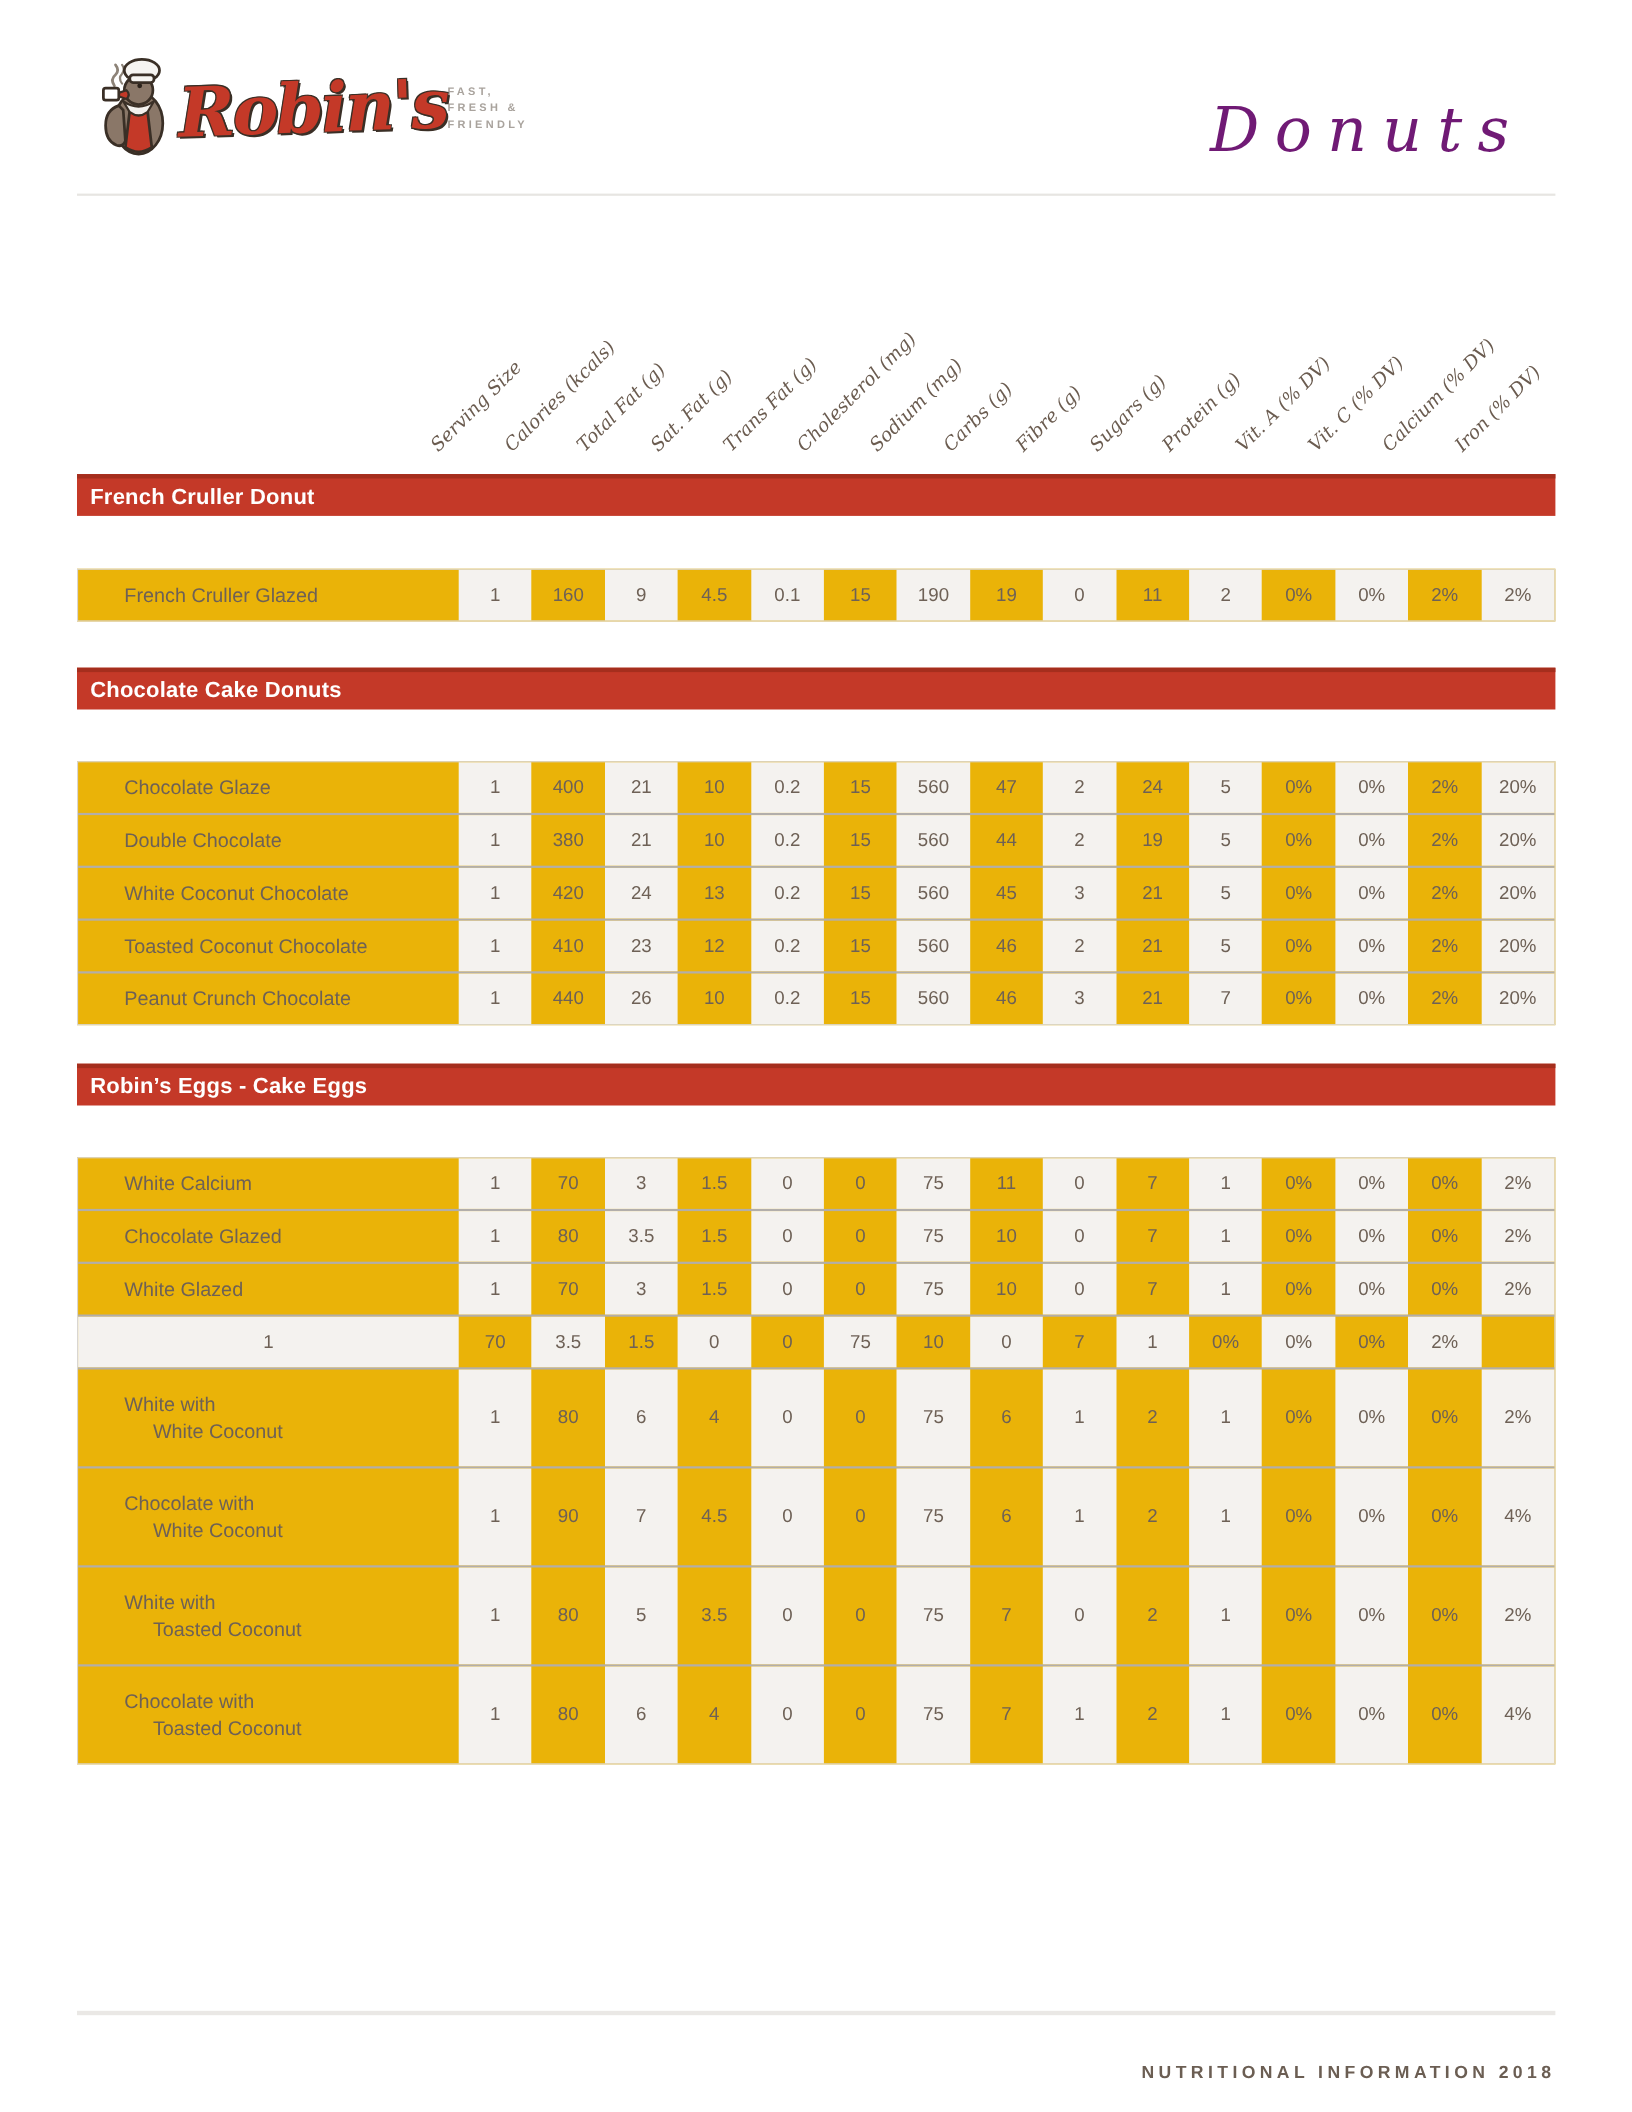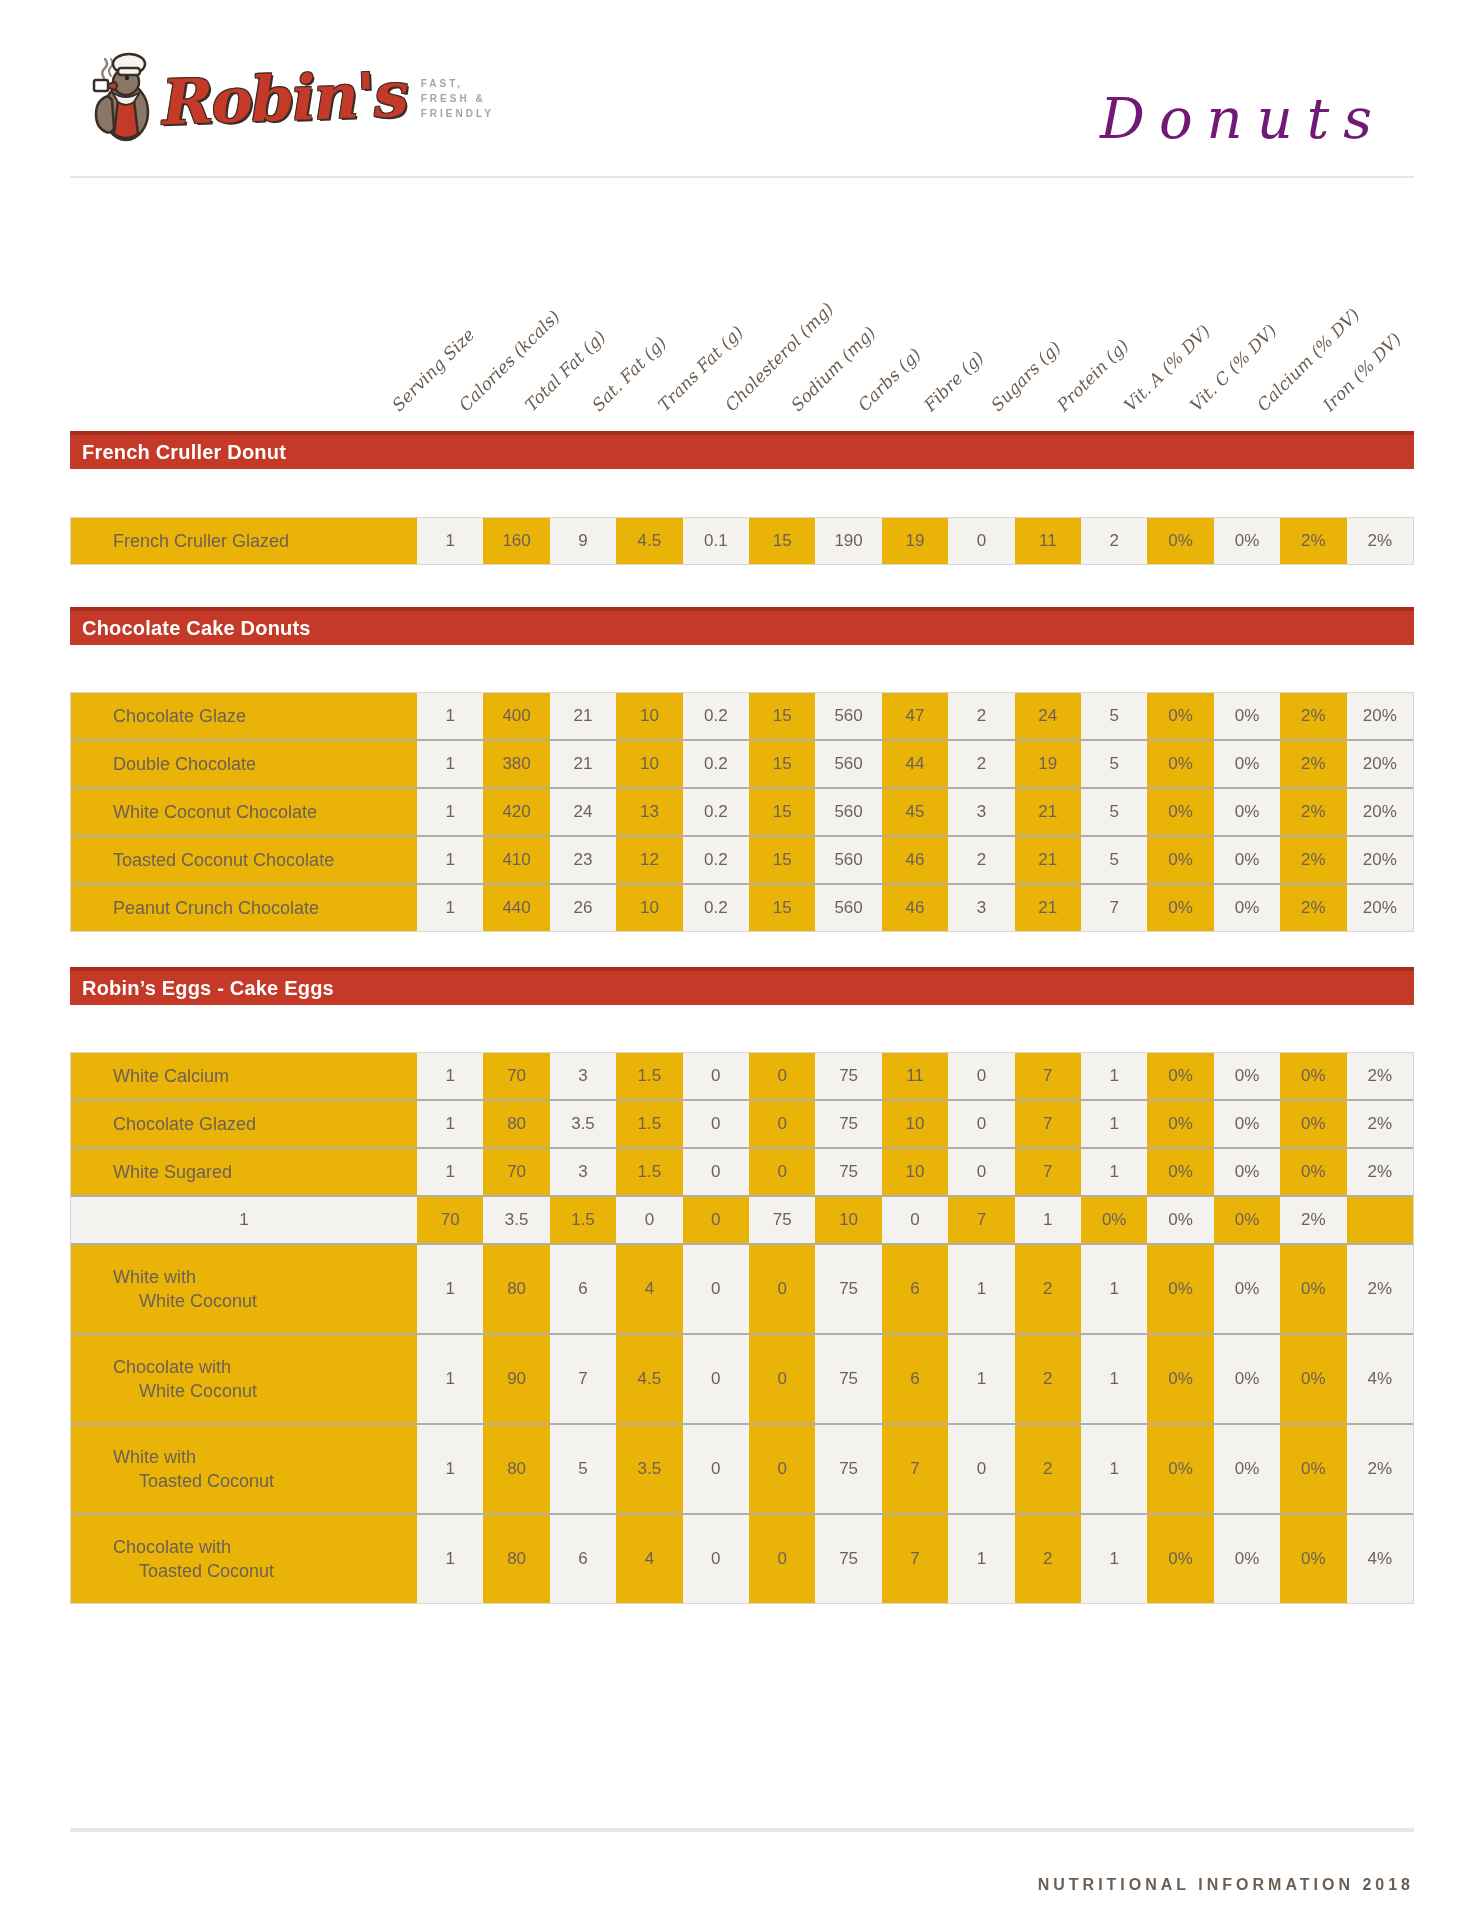--- a/index.html
+++ b/index.html
@@ -37,21 +37,20 @@
     color: #c43928;
     transform: rotate(-2deg);
     margin-left: 2px;
     text-shadow:
       2px 2px 0 #3a2f26,
      -1px -1px 0 #3a2f26,
       1px -1px 0 #3a2f26,
      -1px  1px 0 #3a2f26;
   }
   .tagline {
-    margin-left: 14px;
     font-size: 10px;
     letter-spacing: 3px;
     color: #a9a39d;
     line-height: 15px;
     font-weight: bold;
   }
   .page-title {
     position: absolute;
     right: 28px;
     top: 58px;
@@ -417,21 +416,21 @@
           <div class="val-cell band">0</div>
           <div class="val-cell">7</div>
           <div class="val-cell band">1</div>
           <div class="val-cell">0%</div>
           <div class="val-cell band">0%</div>
           <div class="val-cell">0%</div>
           <div class="val-cell band">2%</div>
         </div>
         <div class="nrow">
           <div class="name-cell">
-            <div class="name-line">White Sugared</div>
+            <div class="name-line">White Glazed</div>
           </div>
           <div class="val-cell band">1</div>
           <div class="val-cell">70</div>
           <div class="val-cell band">3</div>
           <div class="val-cell">1.5</div>
           <div class="val-cell band">0</div>
           <div class="val-cell">0</div>
           <div class="val-cell band">75</div>
           <div class="val-cell">10</div>
           <div class="val-cell band">0</div>

